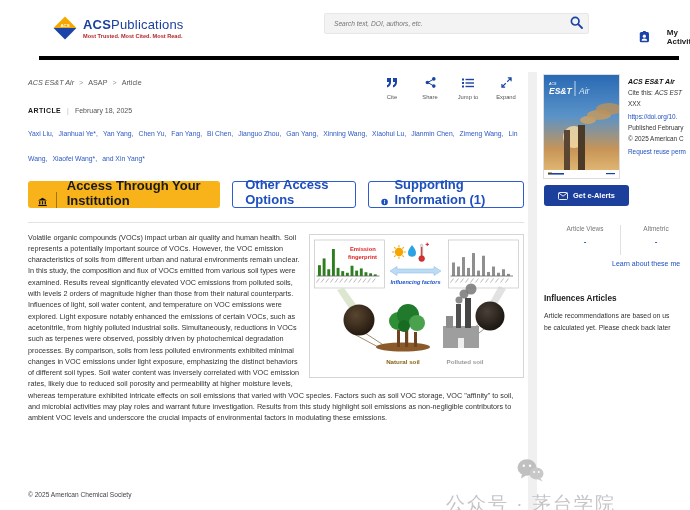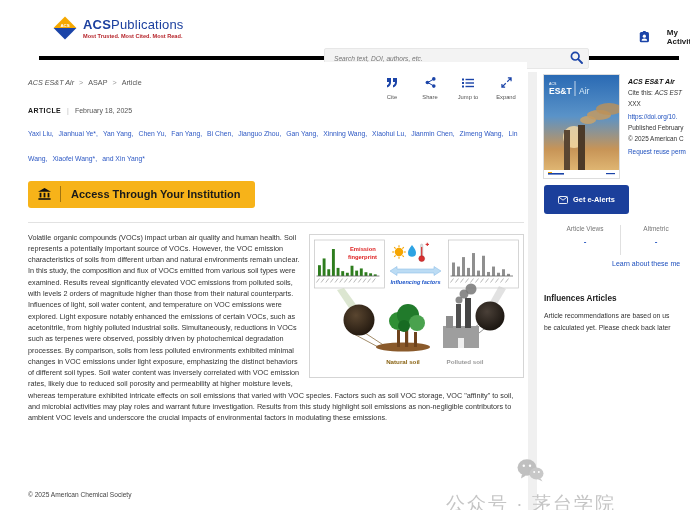--- a/index.html
+++ b/index.html
@@ -7,21 +7,21 @@
   body {
     position:relative; overflow:hidden; background:#fff;
     font-family:"Liberation Sans", sans-serif; color:#222;
   }
   
   .header { position:absolute; left:0; top:0; width:640px; height:60px; background:#fff; border-bottom:4px solid #000000;margin-left:39px; }
   .logo { position:absolute; left:14px; top:16px; display:flex; align-items:center; gap:6px; cursor:pointer; }
   .logo-text .line1 { font-size:13px; color:#1b3f9e; letter-spacing:.2px; }
   .logo-text .line1 b { font-weight:800; }
   .logo-text .tagline { font-size:5.6px; font-weight:bold; color:#b6252b; margin-top:1px; }
-  .searchwrap { position:absolute; left:285px; top:47px; width:265px; height:21px; }
+  .searchwrap { position:absolute; left:285px; top:12px; width:265px; height:21px; }
   .searchwrap input {
     width:100%; height:100%; background:#f3f3f3; border:1px solid #e7e7e7; border-radius:2px;
     font-family:"Liberation Sans", sans-serif; font-style:italic; font-size:6.6px; color:#777; padding:0 24px 0 9px; outline:none;
   }
   .search-btn { position:absolute; right:6px; top:4px; width:13px; height:13px; cursor:pointer; background:none; border:none; padding:0; }
   .my-activity { position:absolute; left:600px; top:28px; display:flex; align-items:center; gap:6px; cursor:pointer; }
   .my-activity span { font-size:8px; font-weight:bold; color:#222;padding-left:11px; }
   
   .gutter { position:absolute; left:528px; top:72px; width:9px; height:438px; background:#f0f0f0; }
   .side-band { position:absolute; left:528px; top:276px; width:162px; height:11px; background:#f0f0f0; }
@@ -34,39 +34,39 @@
   .tools { position:absolute; right:6px; top:12px; display:flex; gap:8px; }
   .tool { width:30px; text-align:center; cursor:pointer; }
   .tool .t-label { display:block; font-size:5.8px; color:#555; margin-top:2px; }
   .meta { margin-top:20px; font-size:7px; color:#555; }
   .meta .type { font-weight:bold; color:#1a1a1a; letter-spacing:.4px; }
   .meta .sep { color:#bbb; margin:0 4px; }
   h1.title { margin-top:8px; font-size:12.3px; line-height:1.24; color:#1a1a1a; width:100%; }
   .authors { margin-top:5px; line-height:1.55; }
   .authors .author { font-size:6.8px; color:#2e59c4; text-decoration:none; margin-right:5px; cursor:pointer; }
   .btn-row { margin-top:12px; display:flex; gap:12px; }
-  .btn { height:27px; display:flex; align-items:center; border-radius:3px; font-size:11px; font-weight:bold; cursor:pointer; }
+  .btn { height:27px; display:flex; align-items:flex-end; border-radius:3px; font-size:13px; font-weight:bold; cursor:pointer; }
   .btn-gold { background:#f7b319; color:#1a1a1a; padding:0 14px 0 10px; }
   .btn-gold .vdiv { width:1px; height:16px; background:rgba(0,0,0,.35); margin:0 10px 0 9px; }
   .btn-outline { background:#fff; border:1px solid #2d5bd1; color:#1d4fbe; padding:0 12px; gap:6px; }
   .hr { margin-top:14px; border-top:1px solid #e2e2e2; }
   h2.abstract-h { margin-top:12px; font-size:10px; color:#1a1a1a; }
   .abstract-p { margin-top:9px; font-size:7.25px; line-height:11.3px; color:#333; text-align:left; }
   .figure { float:right; width:215px; height:144px; border:1px solid #d5d5d5; padding:3px; margin:2px 0 6px 9px; background:#fff; }
   .copyright { position:absolute; left:8px; bottom:12px; font-size:6.6px; color:#444; }
   
   .sidebar { position:absolute; left:537px; top:70px; width:210px; height:440px; background:#fff; }
-  .cover { position:absolute; left:7px; top:5px; width:75px; height:103px; box-shadow:0 0 0 1px #ddd; cursor:pointer; }
+  .cover { position:absolute; left:7px; top:5px; width:75px; height:103px; box-shadow:0 0 0 1px #ddd; cursor:pointer;font-style:italic; }
   .citeblock { position:absolute; left:91px; top:8px; width:140px; }
   .citeblock div { white-space:nowrap; }
   .cb-journal { font-size:7px; font-weight:bold; font-style:italic; color:#111; cursor:pointer; }
   .cb-line { font-size:6.4px; color:#333; margin-top:4px; }
   .cb-line i { font-style:italic; }
   .cb-link { font-size:6.4px; color:#1d4fbe; margin-top:6px; cursor:pointer; }
-  .alerts-btn { position:absolute; left:7px; top:115px; width:85px; height:29px; background:#1b3f9b; color:#fff;
+  .alerts-btn { position:absolute; left:7px; top:115px; width:85px; height:21px; background:#1b3f9b; color:#fff;
     border:none; border-radius:3px; font-family:"Liberation Sans", sans-serif; font-size:7.4px; font-weight:bold;
     display:flex; align-items:center; justify-content:center; gap:5px; cursor:pointer; }
   .metrics { position:absolute; left:13px; top:155px; display:flex; }
   .metric { width:70px; text-align:center; }
   .metric .m-label { font-size:6.5px; color:#777; }
   .metric .m-value { font-size:8px; font-weight:bold; color:#1d4fbe; margin-top:5px; cursor:pointer; }
   .m-div { width:1px; background:#e0e0e0; height:30px; }
   .learn-link { position:absolute; left:75px; top:190px; font-size:7px; color:#1d4fbe; white-space:nowrap; cursor:pointer; }
   .rec-h { position:absolute; left:7px; top:224px; font-size:8.2px; font-weight:bold; color:#1a1a1a; }
   .rec-line { position:absolute; left:7px; font-size:6.8px; color:#333; white-space:nowrap; }
@@ -168,20 +168,31 @@
     <div class="btn btn-gold">
       <svg width="13" height="12" viewBox="0 0 13 12">
         <polygon points="6.5,0 13,3.8 0,3.8" fill="#111"></polygon>
         <rect x="1.6" y="4.8" width="1.8" height="4.6" fill="#111"></rect>
         <rect x="5.6" y="4.8" width="1.8" height="4.6" fill="#111"></rect>
         <rect x="9.6" y="4.8" width="1.8" height="4.6" fill="#111"></rect>
         <rect x="0.4" y="10.2" width="12.2" height="1.6" fill="#111"></rect>
       </svg>
       <span class="vdiv"></span>
       <span>Access Through Your Institution</span>
+    </div>
+    <div class="btn btn-outline">
+      <span>Other Access Options</span>
+    </div>
+    <div class="btn btn-outline">
+      <svg width="10" height="10" viewBox="0 0 10 10">
+        <circle cx="5" cy="5" r="4.6" fill="#1d4fbe"></circle>
+        <circle cx="5" cy="2.9" r="0.8" fill="#fff"></circle>
+        <rect x="4.35" y="4.2" width="1.3" height="3.2" fill="#fff"></rect>
+      </svg>
+      <span>Supporting Information (1)</span>
     </div>
   </div>
 
   <div class="hr"></div>
 
 
   <div class="abstract-p">
     
     <div class="figure">
       <svg width="207" height="136" viewBox="0 0 207 136">

